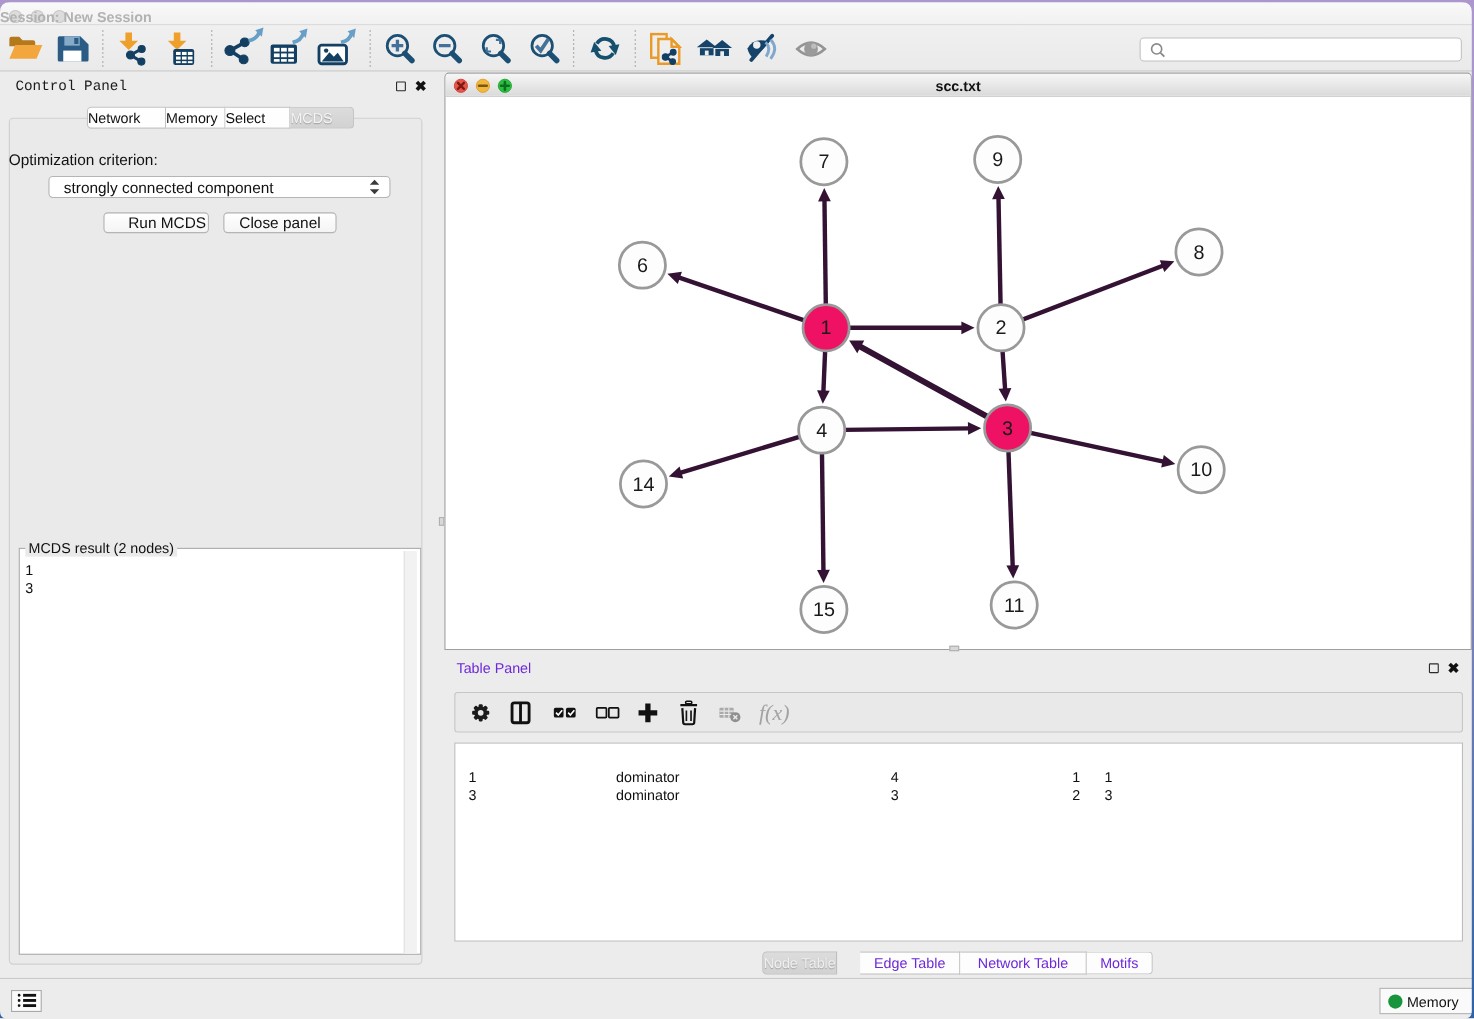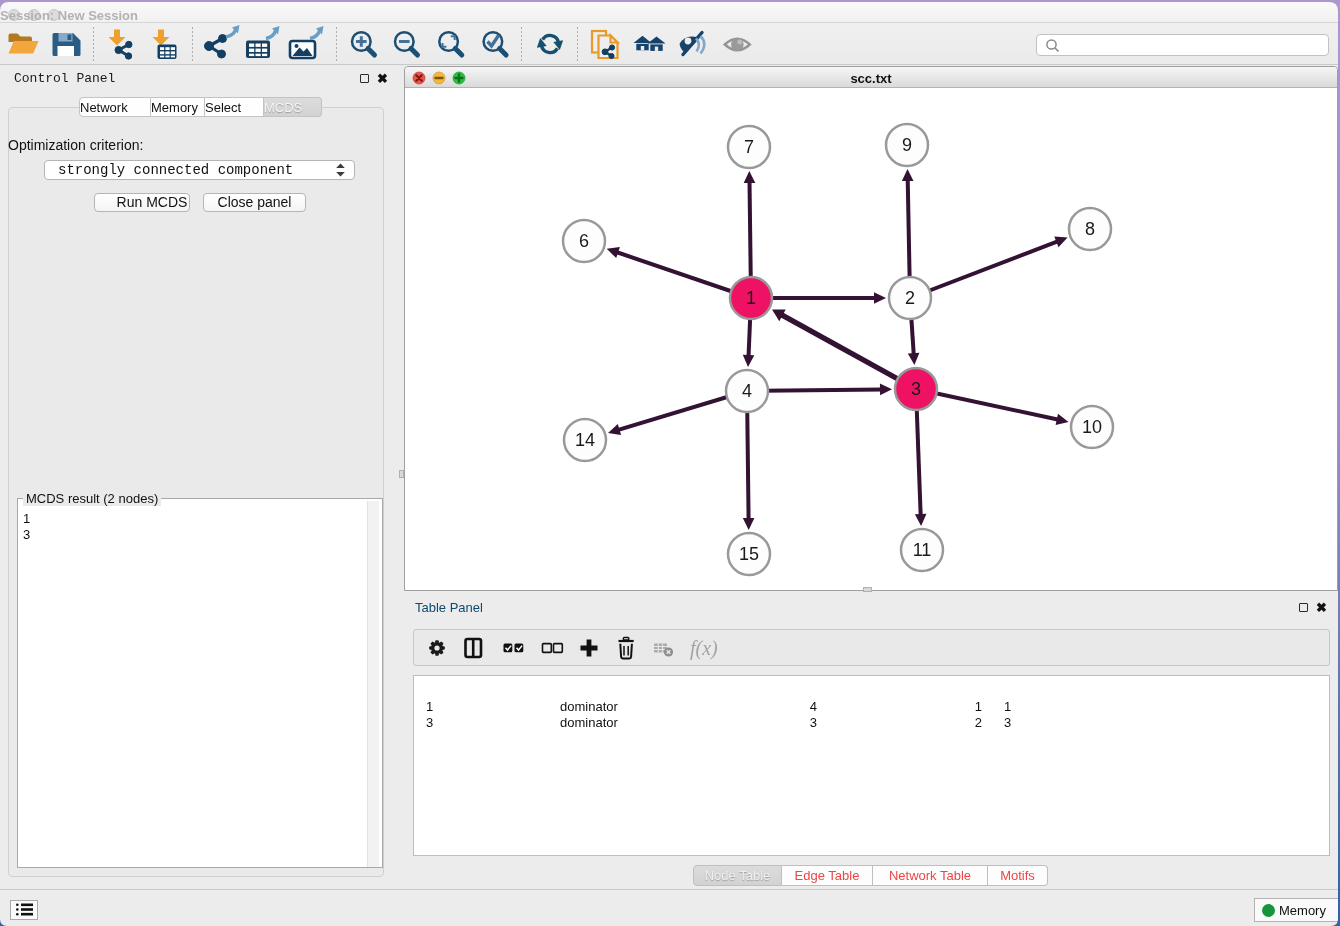--- a/index.html
+++ b/index.html
@@ -21,42 +21,42 @@
 #cpheader { position:absolute; left:14px; top:71px; font-size:13px; color:#1a1a1a;font-family:Liberation Mono, monospace; }
 .sqicon { position:absolute; width:9px; height:9px; border:1.6px solid #2a2a2a; border-radius:1px; }
 .xicon { position:absolute; font-size:13px; font-weight:bold; color:#111; -webkit-font-smoothing:antialiased; }
 #cpcontent { position:absolute; left:8px; top:107px; width:376px; height:770px; background:#eaeaea; border:1px solid #cfcfcf; border-radius:4px; }
 .tabrow { position:absolute; display:flex; }
 .tab { height:20px; line-height:19px; font-size:13px; font-weight:500; text-align:left; color:#111; background:#fefefe; border:1px solid #c3c3c3; border-left:none; }
 .tab.first { border-left:1px solid #c3c3c3; border-radius:4px 0 0 4px; }
 .tab.last { border-radius:0 4px 4px 0; }
 .tab.sel { background:linear-gradient(#dcdcdc,#d2d2d2); color:#f5f5f5; text-shadow:0 1px 1px rgba(120,120,120,.6); }
 #optlabel { position:absolute; left:8px; top:137px; width:384px; text-align:left; font-size:14px; color:#111; }
-#selbox { position:absolute; left:44px; top:160px; width:311px; height:20px; background:#fff; border:1px solid #b5b5b5; border-radius:4px; font-size:14px; color:#111; line-height:18px; padding-left:13px;font-family:Liberation Mono, monospace; }
+#selbox { position:absolute; left:44px; top:160px; width:311px; height:20px; background:#fff; border:1px solid #b5b5b5; border-radius:4px; font-size:14px; color:#111; line-height:18px; padding-left:13px; }
 .btn { position:absolute; height:19px; background:linear-gradient(#ffffff,#f4f4f4); border:1px solid #b5b5b5; border-radius:4px; font-size:14px; color:#111; text-align:center; line-height:17px; }
 #fieldset { position:absolute; left:17px; top:498px; width:366px; height:370px; background:#fff; border:1px solid #a8a8a8; }
 #legend { position:absolute; left:23px; top:491px; background:#eaeaea; padding:0 3px; font-size:13px; color:#111; }
 #fstext { position:absolute; left:23px; top:511px; font-size:13px; line-height:16px; color:#111; }
 #fsscroll { position:absolute; right:3px; top:2px; width:12px; height:366px; background:#f2f2f2; border-left:1px solid #e2e2e2; }
 
 
 #netwin { position:absolute; left:404px; top:66px; width:934px; height:525px; background:#fff; border:1px solid #9f9f9f; border-radius:4px 4px 0 0; }
 #nettitle { position:absolute; left:0; top:0; width:100%; height:21px; background:linear-gradient(#f6f6f6,#dadada); border-bottom:1px solid #b3b3b3; border-radius:4px 4px 0 0; }
 #nettext { position:absolute; left:0; top:4px; width:100%; text-align:center; font-size:13px; font-weight:bold; color:#111; }
 #graph { position:absolute; left:0px; top:22px; }
 
 
-#tpheader { position:absolute; left:415px; top:600px; font-size:13px; color:#0c4a6e; }
+#tpheader { position:absolute; left:415px; top:600px; font-size:13px; color:#6d28d9; }
 #tptoolbar { position:absolute; left:413px; top:629px; width:917px; height:37px; background:#e9e9e9; border:1px solid #c6c6c6; border-radius:3px; }
 #tptable { position:absolute; left:413px; top:675px; width:917px; height:181px; background:#fff; border:1px solid #bdbdbd; }
 #thead { position:absolute; left:0; top:0; width:663px; height:19px; background:linear-gradient(#f8f8f8,#eeeeee); border-bottom:1px solid #cccccc; }
 .thcell { position:absolute; top:0; height:19px; border-right:1px solid #cccccc; font-size:13px; color:#111; text-align:center; line-height:18px; }
 .trow { position:absolute; font-size:13px; color:#111; }
 
-.btab { position:absolute; top:865px; height:21px; line-height:20px; font-size:13px; font-weight:500; text-align:center; color:#ef4444; background:#fdfdfd; border:1px solid #bfbfbf; border-left:none; }
+.btab { position:absolute; top:865px; height:21px; line-height:20px; font-size:13px; font-weight:500; text-align:center; color:#6d28d9; background:#fdfdfd; border:1px solid #bfbfbf; border-left:none; }
 
 #statusbar { position:absolute; left:0; top:889px; width:1340px; height:37px; background:#ececec; border-top:1px solid #c9c9c9; }
 #listbtn { position:absolute; left:10px; top:10px; width:28px; height:20px; background:#fafafa; border:1px solid #a9a9a9; }
 #membtn { position:absolute; left:1254px; top:8px; width:93px; height:24px; background:#fafafa; border:1px solid #b2b2b2; font-size:13px; color:#111; }
 </style>
 </head>
 <body>
 
 <div id="titlebar">
   <div class="tl" style="left:8px;"></div>
@@ -359,21 +359,21 @@
   <div class="trow" style="left:146px; top:23px;">dominator</div>
   <div class="trow" style="left:257px; top:23px; width:146px; text-align:right;">4</div>
   <div class="trow" style="left:415px; top:23px; width:153px; text-align:right;">1</div>
   <div class="trow" style="left:590px; top:23px;">1</div>
   <div class="trow" style="left:12px; top:39px;">3</div>
   <div class="trow" style="left:146px; top:39px;">dominator</div>
   <div class="trow" style="left:257px; top:39px; width:146px; text-align:right;">3</div>
   <div class="trow" style="left:415px; top:39px; width:153px; text-align:right;">2</div>
   <div class="trow" style="left:590px; top:39px;">3</div>
 </div>
-<div class="btab" style="left:693px; width:89px; border-left:1px solid #bfbfbf; border-radius:4px 0 0 4px; background:linear-gradient(#dcdcdc,#d2d2d2); color:#f0f0f0; text-shadow:0 1px 1px rgba(120,120,120,.6);">Node Table</div>
+<div class="btab" style="left:693px; width:68px; border-left:1px solid #bfbfbf; border-radius:4px 0 0 4px; background:linear-gradient(#dcdcdc,#d2d2d2); color:#f0f0f0; text-shadow:0 1px 1px rgba(120,120,120,.6);">Node Table</div>
 <div class="btab" style="left:782px; width:91px;">Edge Table</div>
 <div class="btab" style="left:873px; width:115px;">Network Table</div>
 <div class="btab" style="left:988px; width:60px; border-radius:0 4px 4px 0;">Motifs</div>
 
 <div id="statusbar">
   <div id="listbtn">
     <svg width="17" height="13" viewBox="0 0 17 13" style="position:absolute;left:5px;top:2px;">
       <g fill="#111">
         <rect x="0" y="0.5" width="2.6" height="2.6" rx="1.3"></rect>
           <rect x="5" y="0.5" width="12" height="2.6"></rect>

